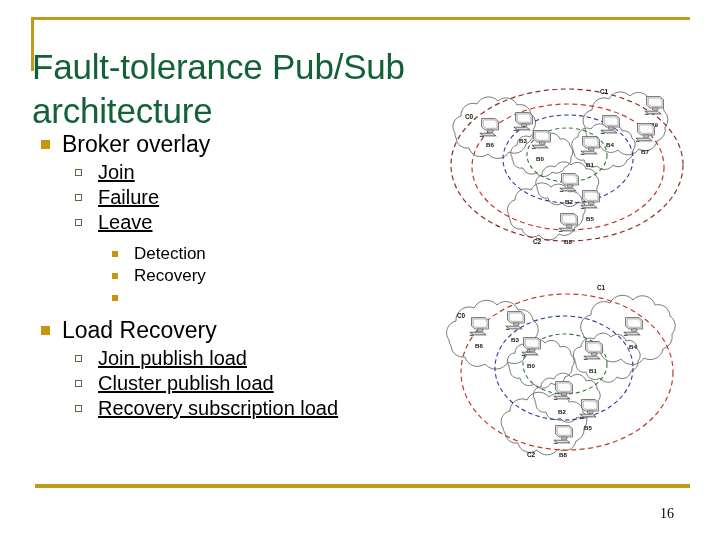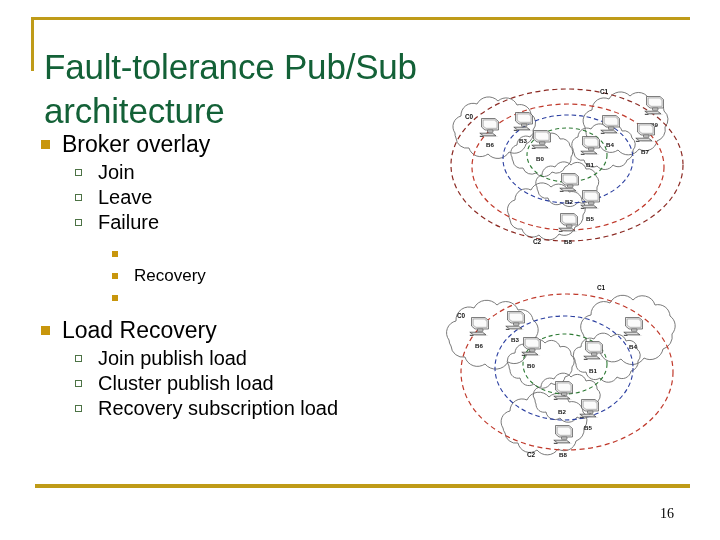--- a/index.html
+++ b/index.html
@@ -38,21 +38,21 @@
     left: 35px;
     top: 484px;
     width: 655px;
     height: 4px;
     background: #bf9b18;
   }
 
   
   #title {
     position: absolute;
-    left: 44px;
+    left: 32px;
     top: 22px;
     width: 420px;
     color: #136137;
     font-size: 35px;
     line-height: 44px;
     font-weight: normal;
     letter-spacing: -0.2px;
   }
 
   
@@ -93,20 +93,21 @@
     background: #c8960c;
   }
   .lvl1 .bullet-text {
     font-size: 23px;
     line-height: 27px;
   }
 
   
   .lvl2 {
     padding-left: 36px;
+    text-decoration: underline;
   }
   .lvl2 .marker {
     width: 26px;
     flex: 0 0 26px;
     display: flex;
     align-items: center;
     height: 25px;
     padding-left: 3px;
     box-sizing: border-box;
   }
@@ -246,34 +247,35 @@
     <span class="marker">
         <i></i>
       </span>
     <span class="bullet-text">Join</span>
   </div>
 
   <div class="bullet-row lvl2">
     <span class="marker">
         <i></i>
       </span>
+    <span class="bullet-text">Failure</span>
+  </div>
+
+  <div class="bullet-row lvl2">
+    <span class="marker">
+        <i></i>
+      </span>
     <span class="bullet-text">Leave</span>
   </div>
 
-  <div class="bullet-row lvl2">
-    <span class="marker">
-        <i></i>
-      </span>
-    <span class="bullet-text">Failure</span>
-  </div>
-
   <div class="bullet-row lvl3 gap-before">
     <span class="marker">
         <i></i>
       </span>
+    <span class="bullet-text">Detection</span>
   </div>
 
   <div class="bullet-row lvl3">
     <span class="marker">
         <i></i>
       </span>
     <span class="bullet-text">Recovery</span>
   </div>
 
   <div class="bullet-row lvl3">

